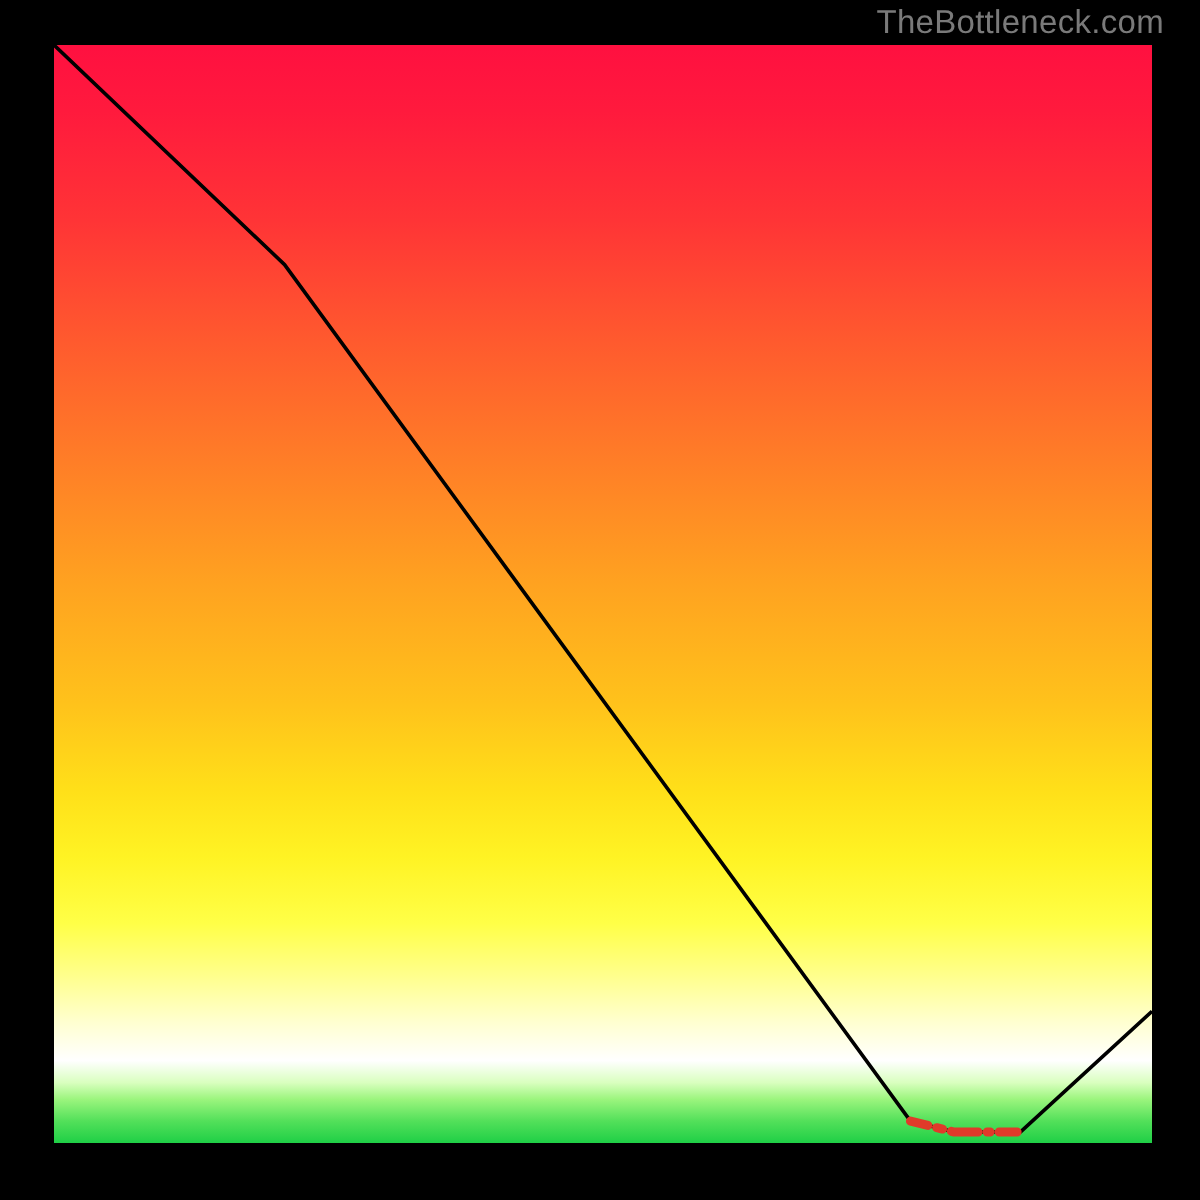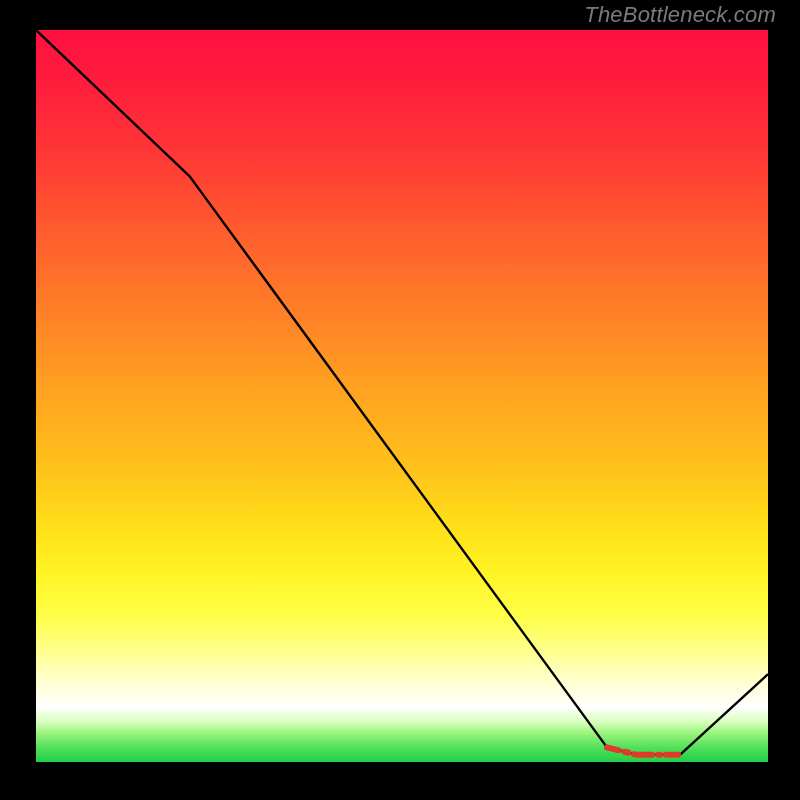--- a/index.html
+++ b/index.html
@@ -8,21 +8,20 @@
     width: 800px;
     height: 800px;
     background: #000;
     overflow: hidden;
     font-family: Arial, Helvetica, sans-serif;
   }
   .wrap {
     position: relative;
     width: 788px;
     height: 800px;
-    font-style: italic;
   }
   .attribution {
     position: absolute;
     top: 2px;
     right: 12px;
     color: #7a7a7a;
     font-size: 22px;
     letter-spacing: 0.2px;
     font-weight: 400;
   }

